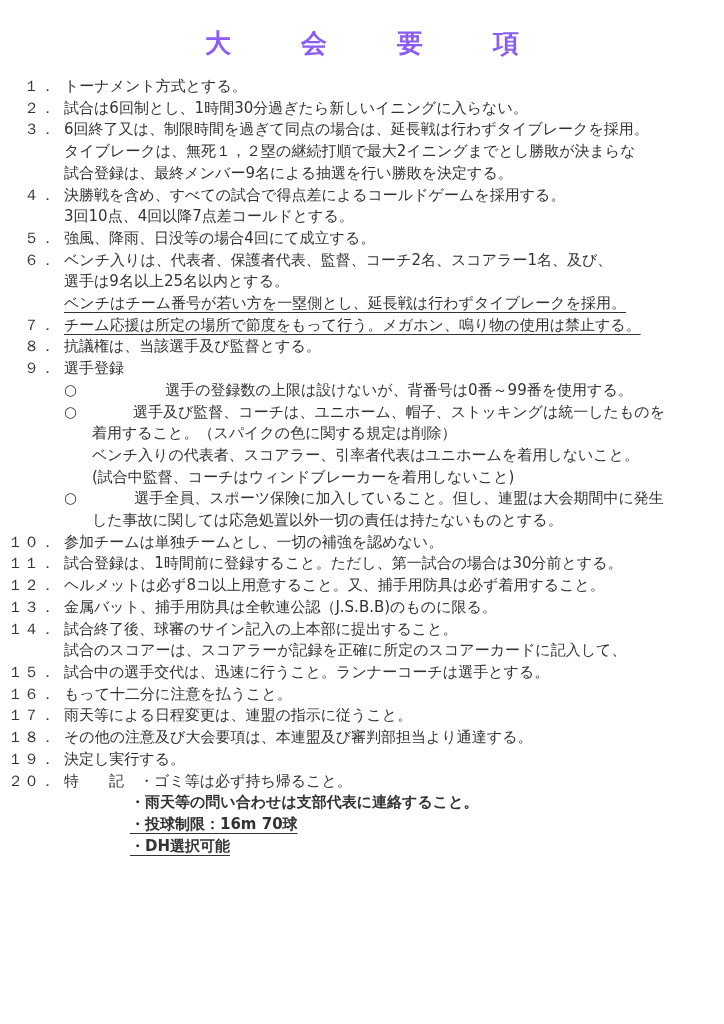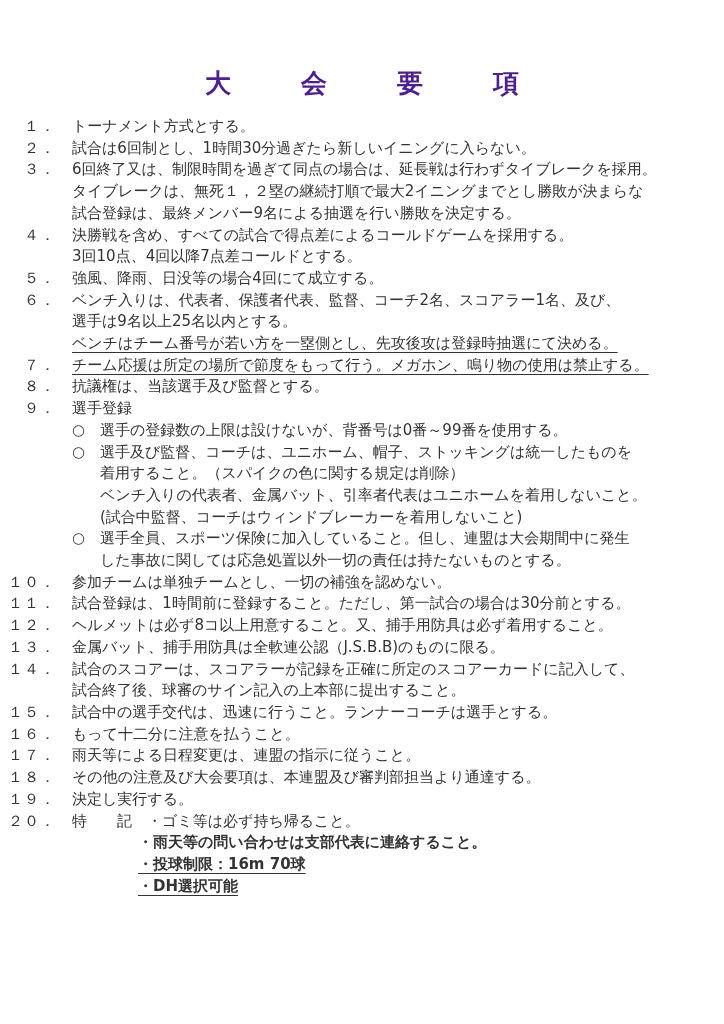--- a/index.html
+++ b/index.html
@@ -8,56 +8,56 @@
     width: 724px;
     height: 1024px;
     background: #ffffff;
     overflow: hidden;
     font-family: "DejaVu Sans", "Liberation Sans", sans-serif;
     color: #333333;
     box-sizing: border-box;
   }
   .title {
     margin: 0;
-    padding-top: 64px;
+    padding-top: 24px;
     text-align: center;
     font-size: 26px;
     font-weight: bold;
-    color: #4c1d95;
+    color: #8b5cf6;
     letter-spacing: 70px;
     text-indent: 70px;
     white-space: nowrap;
     line-height: 38px;
   }
   .rules {
     margin-top: 14px;
     padding: 0 18px 0 0;
     font-size: 15px;
     line-height: 21.7px;
   }
   .item { display: flex; }
   .num {
     flex: none;
     width: 56px;
     text-align: right;
     letter-spacing: 1px;
     white-space: nowrap;
   }
-  .content { flex: 1; margin-left: 16px; min-width: 0; }
+  .content { flex: 1; margin-left: 8px; min-width: 0; }
   .line { }
   .line.u {
     text-decoration: underline;
     text-underline-offset: 4px;
     text-decoration-thickness: 1.4px;
   }
   .line.subrow { display: flex; }
   .marker { flex: none; width: 28px; }
   .line.sub { padding-left: 28px; }
   .line.b20 { margin-left: 66px; font-weight: bold; }
-  .sub-text { flex: 1; min-width: 0; }
+  .sub-text { flex: 1; min-width: 0; text-align: center; }
 </style>
 </head>
 <body>
 
 <div class="page">
   <h1 class="title">大会要項</h1>
   <div class="rules">
       <div class="item">
         <div class="num">１．</div>
         <div class="content">
@@ -89,21 +89,21 @@
         <div class="num">５．</div>
         <div class="content">
           <div class="line">強風、降雨、日没等の場合4回にて成立する。</div>
         </div>
       </div>
       <div class="item">
         <div class="num">６．</div>
         <div class="content">
           <div class="line">ベンチ入りは、代表者、保護者代表、監督、コーチ2名、スコアラー1名、及び、</div>
           <div class="line">選手は9名以上25名以内とする。</div>
-          <div class="line u">ベンチはチーム番号が若い方を一塁側とし、先攻後攻は登録時抽選にて決める。</div>
+          <div class="line u">ベンチはチーム番号が若い方を一塁側とし、延長戦は行わずタイブレークを採用。</div>
         </div>
       </div>
       <div class="item">
         <div class="num">７．</div>
         <div class="content">
           <div class="line u">チーム応援は所定の場所で節度をもって行う。メガホン、鳴り物の使用は禁止する。</div>
         </div>
       </div>
       <div class="item">
         <div class="num">８．</div>
@@ -117,21 +117,21 @@
           <div class="line">選手登録</div>
           <div class="line subrow">
             <span class="marker">○</span>
             <span class="sub-text">選手の登録数の上限は設けないが、背番号は0番～99番を使用する。</span>
           </div>
           <div class="line subrow">
             <span class="marker">○</span>
             <span class="sub-text">選手及び監督、コーチは、ユニホーム、帽子、ストッキングは統一したものを</span>
           </div>
           <div class="line sub">着用すること。（スパイクの色に関する規定は削除）</div>
-          <div class="line sub">ベンチ入りの代表者、金属バット、引率者代表はユニホームを着用しないこと。</div>
+          <div class="line sub">ベンチ入りの代表者、スコアラー、引率者代表はユニホームを着用しないこと。</div>
           <div class="line sub">(試合中監督、コーチはウィンドブレーカーを着用しないこと)</div>
           <div class="line subrow">
             <span class="marker">○</span>
             <span class="sub-text">選手全員、スポーツ保険に加入していること。但し、連盟は大会期間中に発生</span>
           </div>
           <div class="line sub">した事故に関しては応急処置以外一切の責任は持たないものとする。</div>
         </div>
       </div>
       <div class="item">
         <div class="num">１０．</div>
@@ -153,22 +153,22 @@
       </div>
       <div class="item">
         <div class="num">１３．</div>
         <div class="content">
           <div class="line">金属バット、捕手用防具は全軟連公認（J.S.B.B)のものに限る。</div>
         </div>
       </div>
       <div class="item">
         <div class="num">１４．</div>
         <div class="content">
+          <div class="line">試合終了後、球審のサイン記入の上本部に提出すること。</div>
           <div class="line">試合のスコアーは、スコアラーが記録を正確に所定のスコアーカードに記入して、</div>
-          <div class="line">試合終了後、球審のサイン記入の上本部に提出すること。</div>
         </div>
       </div>
       <div class="item">
         <div class="num">１５．</div>
         <div class="content">
           <div class="line">試合中の選手交代は、迅速に行うこと。ランナーコーチは選手とする。</div>
         </div>
       </div>
       <div class="item">
         <div class="num">１６．</div>

